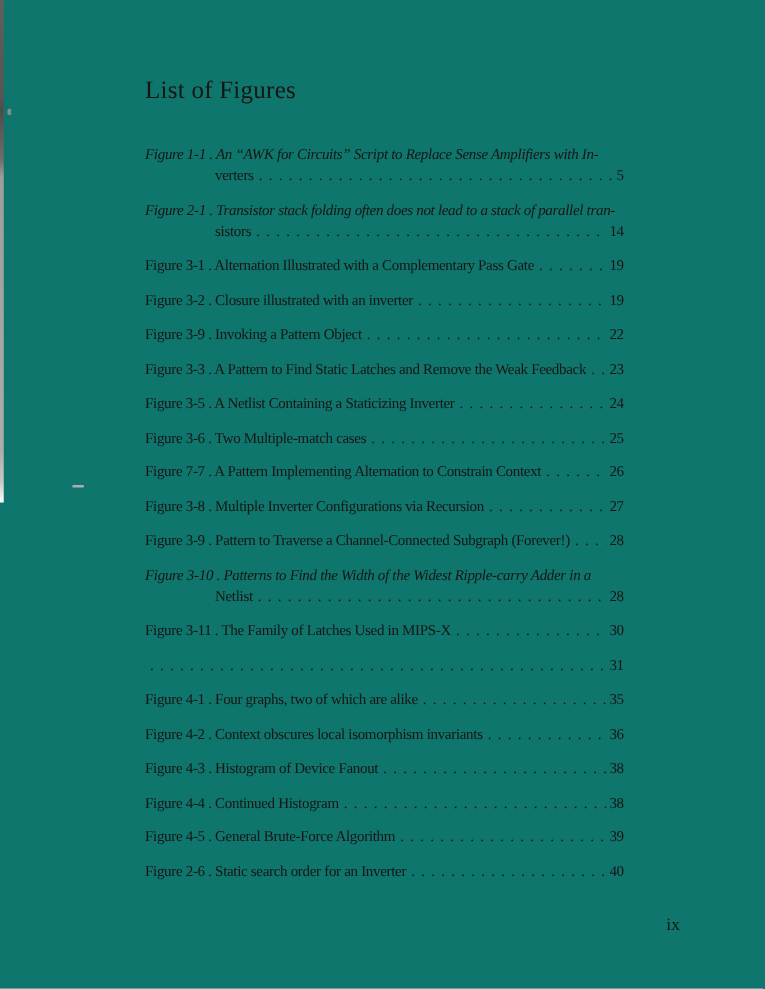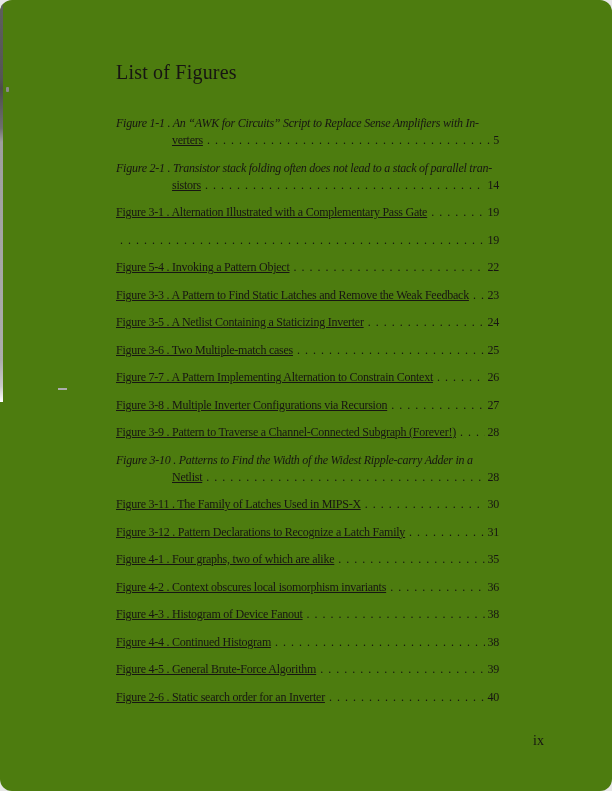--- a/index.html
+++ b/index.html
@@ -5,25 +5,24 @@
   html, body {
     margin: 0;
     padding: 0;
     background: #e8e8e8;
   }
   .page {
     position: relative;
     width: 612px;
     height: 791px;
     margin: 0 auto;
-    background: #4d7c0f;
+    background: #0f766e;
     overflow: hidden;
     font-family: "Liberation Serif", "DejaVu Serif", serif;
     color: #171512;
-    border-radius: 12px;
   }
   
   .scan-edge {
     position: absolute;
     left: 0;
     top: 0;
     width: 3px;
     height: 402px;
     background: linear-gradient(to bottom,
       #5f5f5f 0px,
@@ -81,21 +80,20 @@
   .last-line {
     display: flex;
     align-items: baseline;
   }
   .last-line.indented {
     padding-left: 56px;
   }
   .last-text {
     flex: 0 0 auto;
     white-space: nowrap;
-    text-decoration: underline;
   }
   .leader {
     flex: 1 1 auto;
     overflow: hidden;
     white-space: nowrap;
     word-spacing: 2.5px;
     margin-left: 4px;
     margin-right: 3px;
     min-width: 6px;
   }
@@ -149,29 +147,30 @@
     <div class="last-line">
       <span class="last-text">Figure 3-1 . Alternation Illustrated with a Complementary Pass Gate</span>
       <span class="leader">. . . . . . . . . . . . . . . . . . . . . . . . . . . . . . . . . . . . . . . . . . . . . . . . . . . . . . . . . . . . . . . . . . . . . . . . . . . . . . . . . . . . . . . . . . . . . . . . . . . . . . . . . . . . . . . . . . . . . . . .</span>
       <span class="pageno">19</span>
     </div>
   </div>
 
   <div class="entry">
 
     <div class="last-line">
+      <span class="last-text">Figure 3-2 . Closure illustrated with an inverter</span>
       <span class="leader">. . . . . . . . . . . . . . . . . . . . . . . . . . . . . . . . . . . . . . . . . . . . . . . . . . . . . . . . . . . . . . . . . . . . . . . . . . . . . . . . . . . . . . . . . . . . . . . . . . . . . . . . . . . . . . . . . . . . . . . .</span>
       <span class="pageno">19</span>
     </div>
   </div>
 
   <div class="entry">
 
     <div class="last-line">
-      <span class="last-text">Figure 5-4 . Invoking a Pattern Object</span>
+      <span class="last-text">Figure 3-9 . Invoking a Pattern Object</span>
       <span class="leader">. . . . . . . . . . . . . . . . . . . . . . . . . . . . . . . . . . . . . . . . . . . . . . . . . . . . . . . . . . . . . . . . . . . . . . . . . . . . . . . . . . . . . . . . . . . . . . . . . . . . . . . . . . . . . . . . . . . . . . . .</span>
       <span class="pageno">22</span>
     </div>
   </div>
 
   <div class="entry">
 
     <div class="last-line">
       <span class="last-text">Figure 3-3 . A Pattern to Find Static Latches and Remove the Weak Feedback</span>
       <span class="leader">. . . . . . . . . . . . . . . . . . . . . . . . . . . . . . . . . . . . . . . . . . . . . . . . . . . . . . . . . . . . . . . . . . . . . . . . . . . . . . . . . . . . . . . . . . . . . . . . . . . . . . . . . . . . . . . . . . . . . . . .</span>
@@ -240,21 +239,20 @@
     <div class="last-line">
       <span class="last-text">Figure 3-11 . The Family of Latches Used in MIPS-X</span>
       <span class="leader">. . . . . . . . . . . . . . . . . . . . . . . . . . . . . . . . . . . . . . . . . . . . . . . . . . . . . . . . . . . . . . . . . . . . . . . . . . . . . . . . . . . . . . . . . . . . . . . . . . . . . . . . . . . . . . . . . . . . . . . .</span>
       <span class="pageno">30</span>
     </div>
   </div>
 
   <div class="entry">
 
     <div class="last-line">
-      <span class="last-text">Figure 3-12 . Pattern Declarations to Recognize a Latch Family</span>
       <span class="leader">. . . . . . . . . . . . . . . . . . . . . . . . . . . . . . . . . . . . . . . . . . . . . . . . . . . . . . . . . . . . . . . . . . . . . . . . . . . . . . . . . . . . . . . . . . . . . . . . . . . . . . . . . . . . . . . . . . . . . . . .</span>
       <span class="pageno">31</span>
     </div>
   </div>
 
   <div class="entry">
 
     <div class="last-line">
       <span class="last-text">Figure 4-1 . Four graphs, two of which are alike</span>
       <span class="leader">. . . . . . . . . . . . . . . . . . . . . . . . . . . . . . . . . . . . . . . . . . . . . . . . . . . . . . . . . . . . . . . . . . . . . . . . . . . . . . . . . . . . . . . . . . . . . . . . . . . . . . . . . . . . . . . . . . . . . . . .</span>

